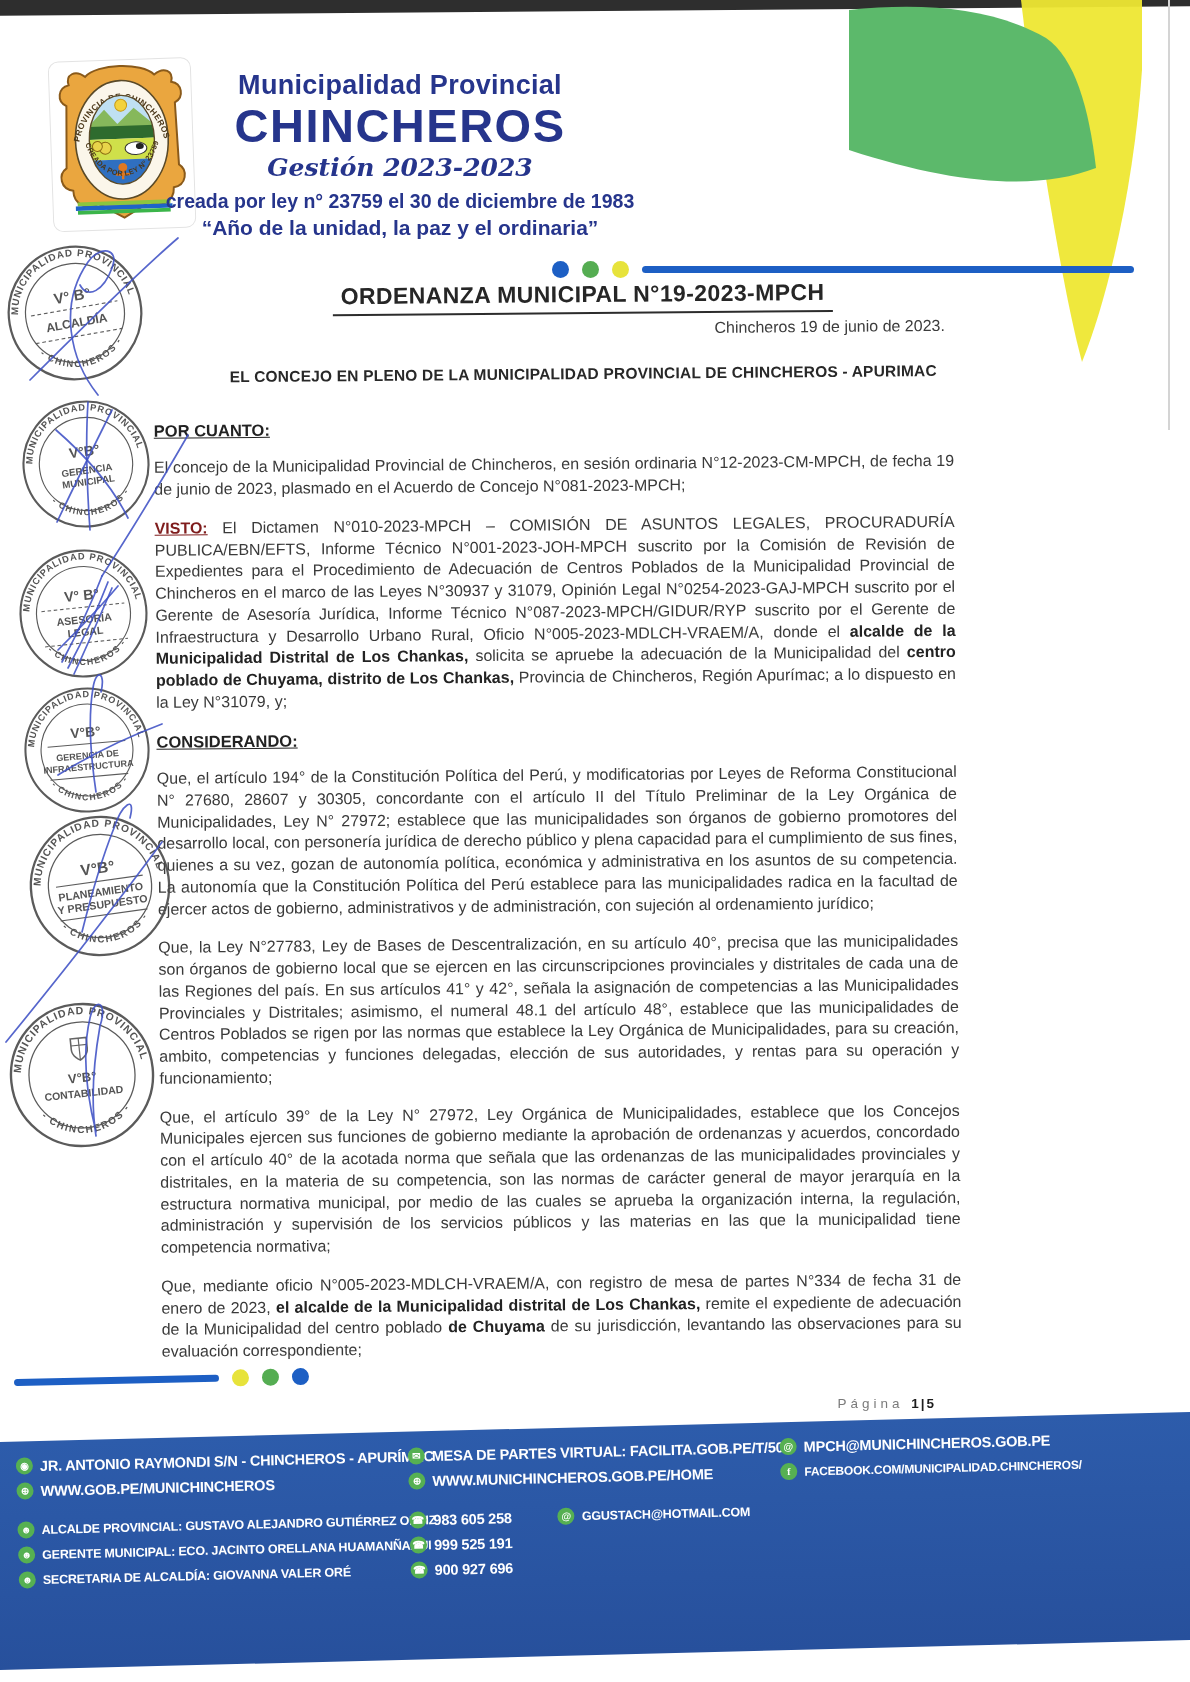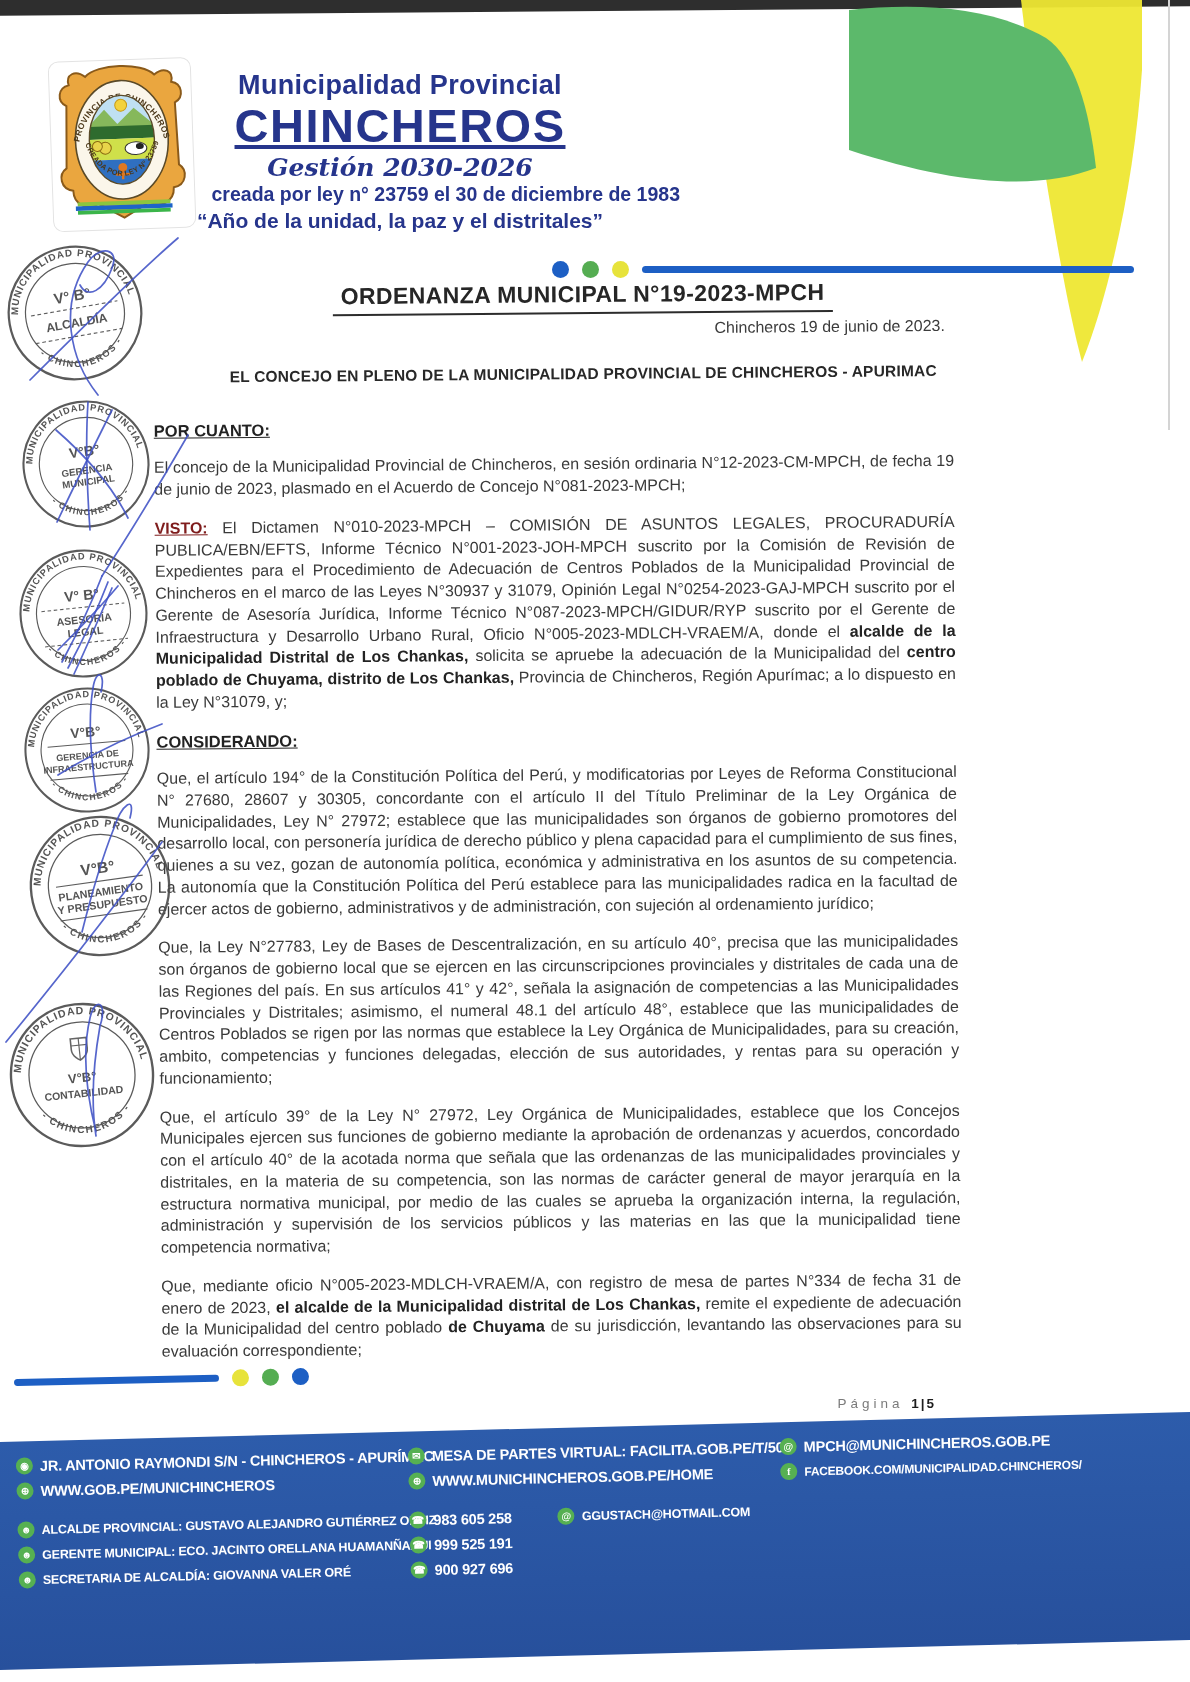--- a/index.html
+++ b/index.html
@@ -6,23 +6,23 @@
   .canvas{position:relative;width:1190px;height:1682px;background:#ffffff;overflow:hidden;
           font-family:"Liberation Sans",sans-serif;}
   
   .scan-top{position:absolute;top:-5px;left:-8px;width:1215px;height:16px;background:#2e2e2e;
             transform:rotate(-0.45deg);border-radius:3px;}
   .scan-right{position:absolute;top:0;right:20px;width:2px;height:430px;background:#d4d4d4;}
   
   .seal-wrap{position:absolute;left:48px;top:48px;width:148px;transform:rotate(-2deg);}
   .header-text{position:absolute;left:150px;top:70px;width:500px;text-align:center;color:#26358c;}
   .org-line{font-size:27px;font-weight:bold;letter-spacing:.3px;}
-  .org-name{font-size:47px;font-weight:bold;letter-spacing:1.5px;line-height:1.02;margin-top:1px;text-decoration:underline;}
+  .org-name{font-size:47px;font-weight:bold;letter-spacing:1.5px;line-height:1.02;margin-top:1px;}
   .mgmt{font-family:"DejaVu Serif",serif;font-style:italic;font-weight:bold;font-size:25px;margin-top:3px;}
-  .creation{font-size:19.5px;font-weight:bold;margin-top:1px;margin-left:-30px;width:560px;text-align:right;}
+  .creation{font-size:19.5px;font-weight:bold;margin-top:8px;margin-left:-30px;width:560px;}
   .slogan{font-size:21px;font-weight:bold;margin-top:3px;margin-left:-30px;width:560px;}
   
   .decor{position:absolute;right:26px;top:0;width:315px;height:380px;}
   
   .top-rule{position:absolute;left:552px;top:261px;display:flex;align-items:center;gap:13px;}
   .dot{width:17px;height:17px;border-radius:50%;}
   .rule-line{height:7px;border-radius:4px;background:#1d5fc4;}
   .bottom-rule{position:absolute;left:14px;top:1371px;display:flex;align-items:center;gap:13px;
                transform:rotate(-1.2deg);}
   
@@ -122,23 +122,23 @@
         <rect x="28" y="155" width="94" height="4" fill="#8bc63f"></rect>
         <rect x="26" y="159" width="98" height="4.5" fill="#1d64c8"></rect>
         <rect x="28" y="163.5" width="94" height="4" fill="#3bb54a"></rect>
       </g>
     </svg>
   </div>
 
   <div class="header-text">
     <div class="org-line">Municipalidad Provincial</div>
     <div class="org-name">CHINCHEROS</div>
-    <div class="mgmt">Gestión 2030-2026</div>
+    <div class="mgmt">Gestión 2023-2023</div>
     <div class="creation">creada por ley n° 23759 el 30 de diciembre de 1983</div>
-    <div class="slogan">“Año de la unidad, la paz y el distritales”</div>
+    <div class="slogan">“Año de la unidad, la paz y el ordinaria”</div>
   </div>
 
   <div class="top-rule">
     <span class="dot" style="background:#1d5fc4"></span>
     <span class="dot" style="background:#55ad52"></span>
     <span class="dot" style="background:#e7e33b"></span>
     <span class="rule-line" style="width:492px"></span>
   </div>
 
   <div class="doc-block">

